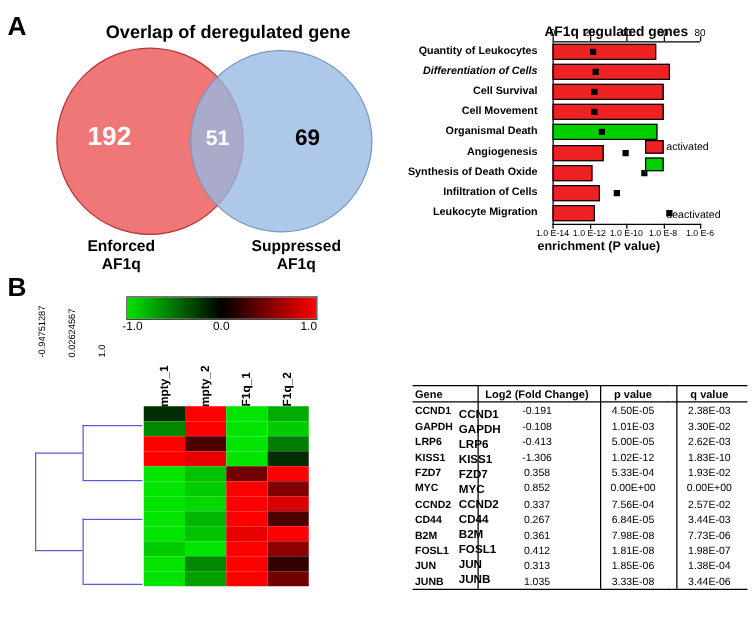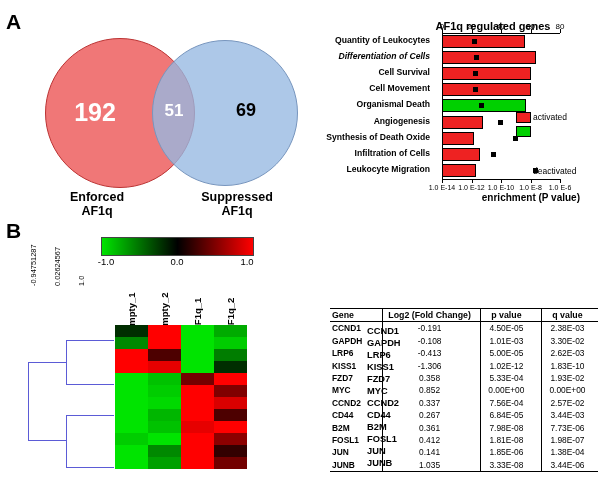--- a/index.html
+++ b/index.html
@@ -30,22 +30,22 @@
     left:45px;top:38px;width:148px;height:148px;
     background:rgba(237,89,89,0.82);
     border:1px solid #b33;
   }
   #venn-right{
     left:152px;top:40px;width:144px;height:144px;
     background:rgba(150,185,225,0.78);
     border:1px solid #7896be;
   }
   #venn-left-num{
-    position:absolute;left:70px;top:98px;width:50px;text-align:center;
-    font-weight:bold;font-size:25px;color:#fff;
+    position:absolute;left:70px;top:98px;width:50px;text-align:left;
+    font-weight:bold;font-size:21px;color:#fff;
   }
   #venn-mid-num{
     position:absolute;left:152px;top:101px;width:44px;text-align:center;
     font-weight:bold;font-size:17px;color:#fff;
   }
   #venn-right-num{
     position:absolute;left:222px;top:100px;width:48px;text-align:center;
     font-weight:bold;font-size:18px;color:#000;
   }
   .venn-label{
@@ -82,21 +82,21 @@
     font-size:8.6px;white-space:nowrap;text-align:right;font-weight:bold;
   }
   .bar-dot{
     position:absolute;width:5px;height:5px;background:#000;top:4px;
   }
   .xtick-bot{
     position:absolute;font-size:7px;transform:translateX(-50%);
   }
   .tickmark-bot{position:absolute;width:1px;height:4px;background:#000;}
   #xaxis-title{
-    position:absolute;left:110px;top:184px;width:150px;text-align:right;
+    position:absolute;left:110px;top:184px;width:150px;text-align:left;
     font-size:10px;font-weight:bold;
   }
   .legend-box{
     position:absolute;width:13px;height:9px;border:1px solid #000;
   }
   .legend-text{position:absolute;font-size:8.5px;}
 
   
   #panelB{position:absolute;left:0;top:215px;width:603px;height:279px;}
   
@@ -149,20 +149,21 @@
   .vline{
     position:absolute;width:1px;background:#000;
   }
 </style>
 </head>
 <body>
 
 <div id="panelA">
   <div class="panel-letter" style="left:6px;top:10px;">A</div>
 
+  <div id="venn-title">Overlap of deregulated gene</div>
 
   <div class="venn-circle" id="venn-left"></div>
   <div class="venn-circle" id="venn-right"></div>
 
   <div id="venn-left-num">192</div>
   <div id="venn-mid-num">51</div>
   <div id="venn-right-num">69</div>
 
   <div class="venn-label" id="venn-label-left">
     <span>Enforced</span><br>
@@ -415,21 +416,21 @@
           <td class="num">7.73E-06</td>
         </tr>
         <tr>
           <td class="gene">FOSL1</td>
           <td class="num">0.412</td>
           <td class="num">1.81E-08</td>
           <td class="num">1.98E-07</td>
         </tr>
         <tr>
           <td class="gene">JUN</td>
-          <td class="num">0.141</td>
+          <td class="num">0.313</td>
           <td class="num">1.85E-06</td>
           <td class="num">1.38E-04</td>
         </tr>
         <tr>
           <td class="gene">JUNB</td>
           <td class="num">1.035</td>
           <td class="num">3.33E-08</td>
           <td class="num">3.44E-06</td>
         </tr>
       </tbody>

